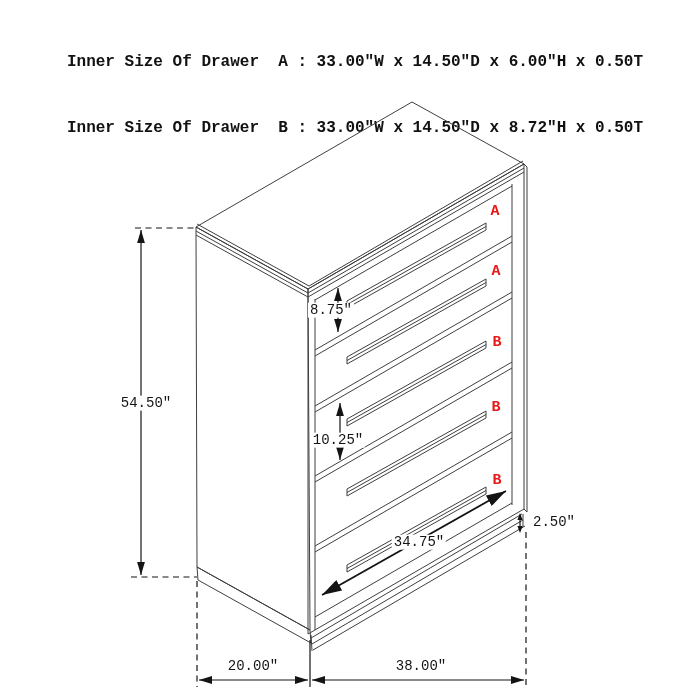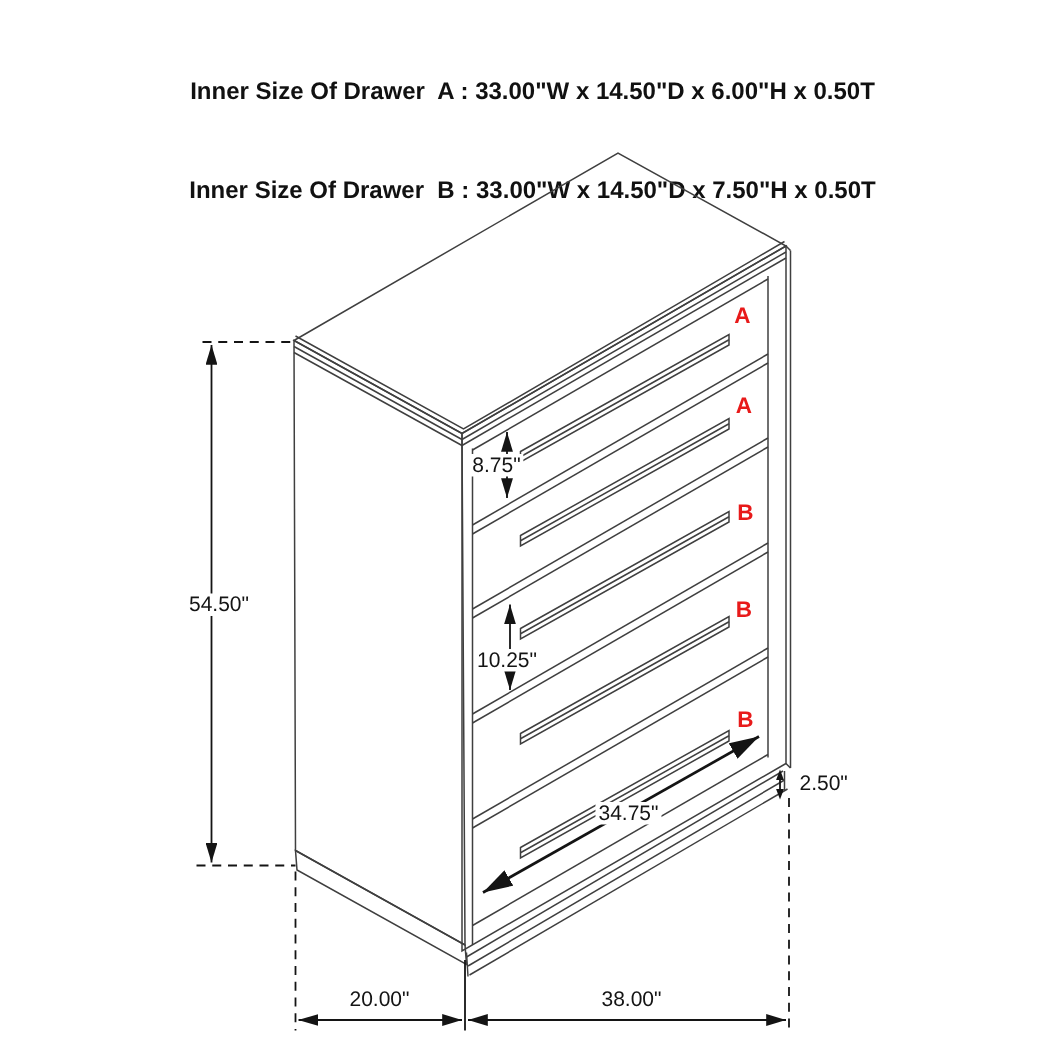--- a/index.html
+++ b/index.html
@@ -1,18 +1,18 @@
 <!DOCTYPE html>
 <html><head>
 <meta charset="utf-8">
 <style>
   html,body{margin:0;padding:0;background:#fff;}
   .stage{
     position:relative;width:700px;height:700px;background:#fff;
-    font-family:Liberation Sans, sans-serif;overflow:hidden;
+    font-family:Liberation Mono, monospace;overflow:hidden;
   }
   .stage svg{position:absolute;left:0;top:0;}
   .title{
     position:absolute;top:7px;left:10px;width:690px;text-align:center;
     font-weight:bold;font-size:16px;line-height:22px;color:#111;
     white-space:pre;
   }
   .dim{
     position:absolute;font-size:14px;color:#141414;background:#fff;
     line-height:1.05;padding:0 2px;transform:translate(-50%,-50%);
@@ -24,21 +24,21 @@
     transform:translate(-50%,-50%);line-height:1;
   }
 </style>
 </head>
 <body>
 
 <div class="stage">
 
   <div class="title">
     <div>Inner Size Of Drawer  A : 33.00"W x 14.50"D x 6.00"H x 0.50T</div>
-    <div>Inner Size Of Drawer  B : 33.00"W x 14.50"D x 7.50"H x 0.50T</div>
+    <div>Inner Size Of Drawer  B : 33.00"W x 14.50"D x 8.72"H x 0.50T</div>
   </div>
 
   <svg width="700" height="700" viewBox="0 0 700 700">
     <defs>
       <marker id="arrE" viewBox="0 0 10 6" refX="10" refY="3" markerWidth="11" markerHeight="6.6" orient="auto">
         <path d="M0,0 L10,3 L0,6 z" fill="#141414"></path>
       </marker>
       <marker id="arrS" viewBox="0 0 10 6" refX="0" refY="3" markerWidth="11" markerHeight="6.6" orient="auto">
         <path d="M10,0 L0,3 L10,6 z" fill="#141414"></path>
       </marker>

